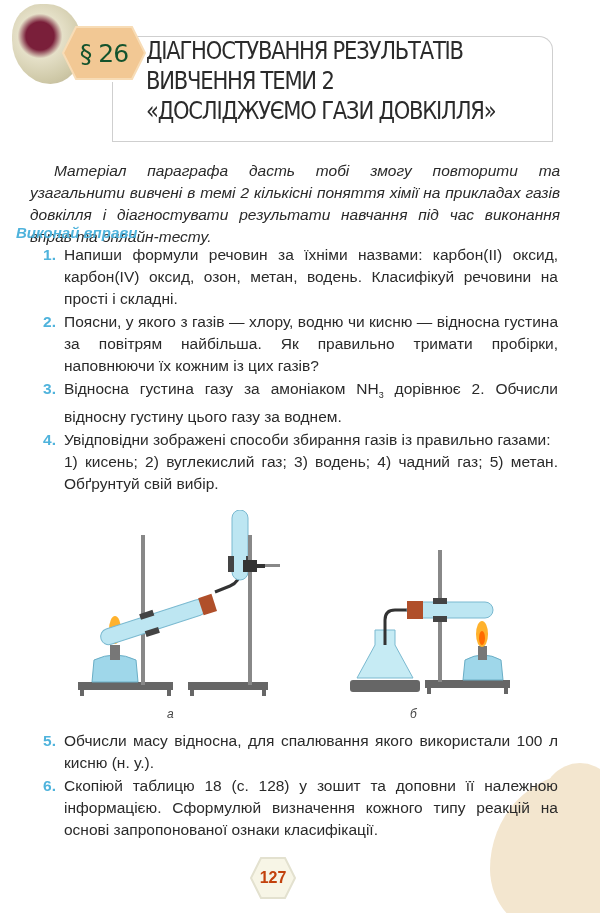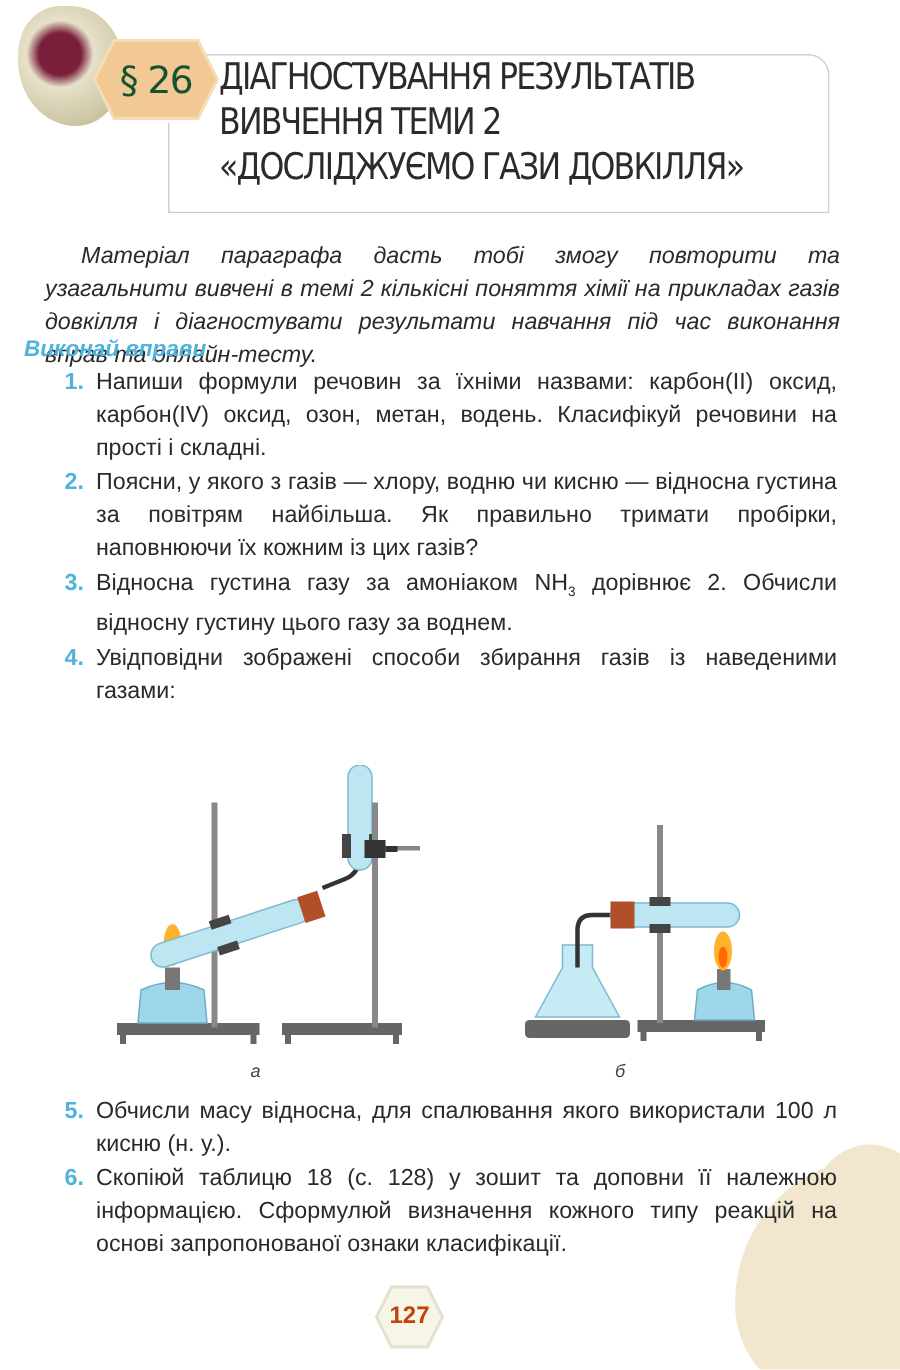--- a/index.html
+++ b/index.html
@@ -72,21 +72,22 @@
     <span class="task-num">2.</span>
     <span class="task-text">Поясни, у якого з газів — хлору, водню чи кисню — відносна густина за повітрям найбільша. Як правильно тримати пробірки, наповнюючи їх кожним із цих газів?</span>
   </div>
   <div class="task">
     <span class="task-num">3.</span>
     <span class="task-text"><span>Відносна густина газу за амоніаком NH</span><sub>3</sub><span> дорівнює 2. Обчисли відносну густину цього газу за воднем.</span></span>
   </div>
   <div class="task">
     <span class="task-num">4.</span>
     <span class="task-text">
-      <div>Увідповідни зображені способи збирання газів із наведеними газами:</div>
+      <div>Увідповідни зображені способи збирання газів із правильно газами:</div>
+      <div class="task-sub">1) кисень; 2) вуглекислий газ; 3) водень; 4) чадний газ; 5) метан. Обґрунтуй свій вибір.</div>
     </span>
   </div>
 </div>
 
 <svg class="fig" style="left:60px;top:510px;" width="220" height="190" viewBox="0 0 220 190">
 
   <rect x="18" y="172" width="95" height="8" fill="#666"></rect>
   <rect x="20" y="180" width="4" height="6" fill="#666"></rect>
     <rect x="107" y="180" width="4" height="6" fill="#666"></rect>
 

